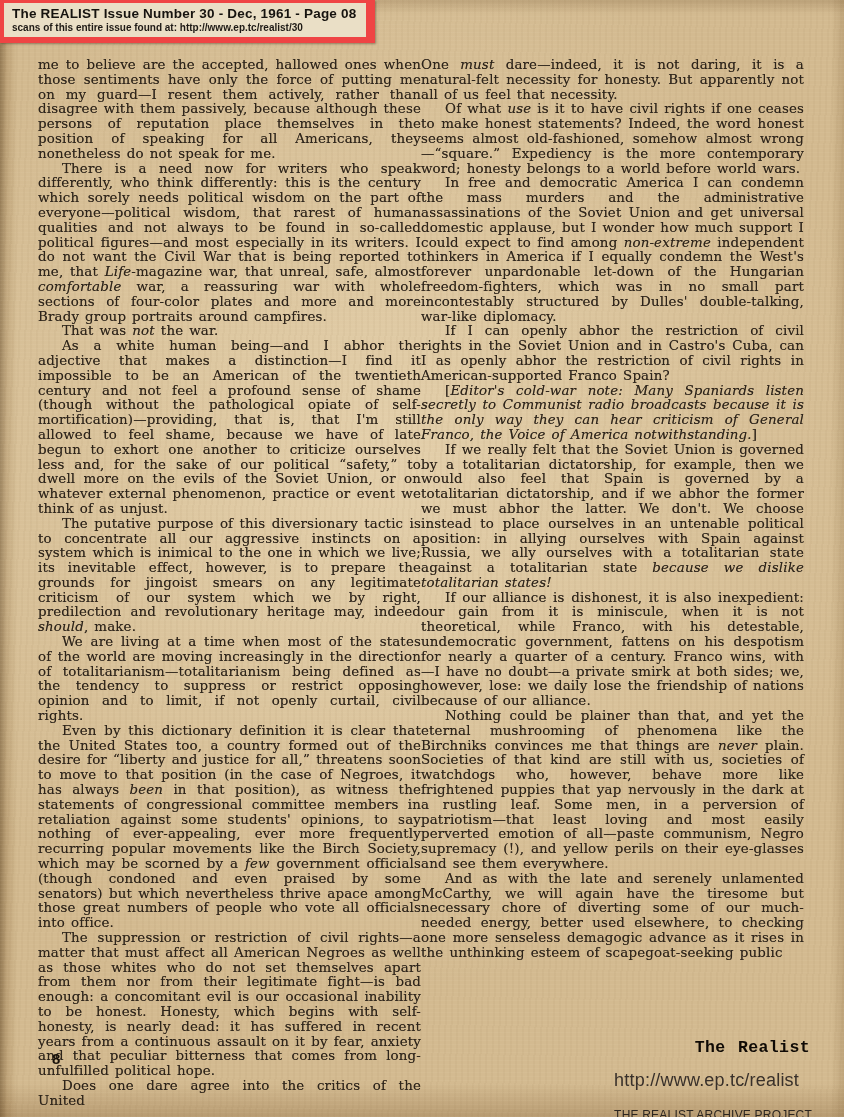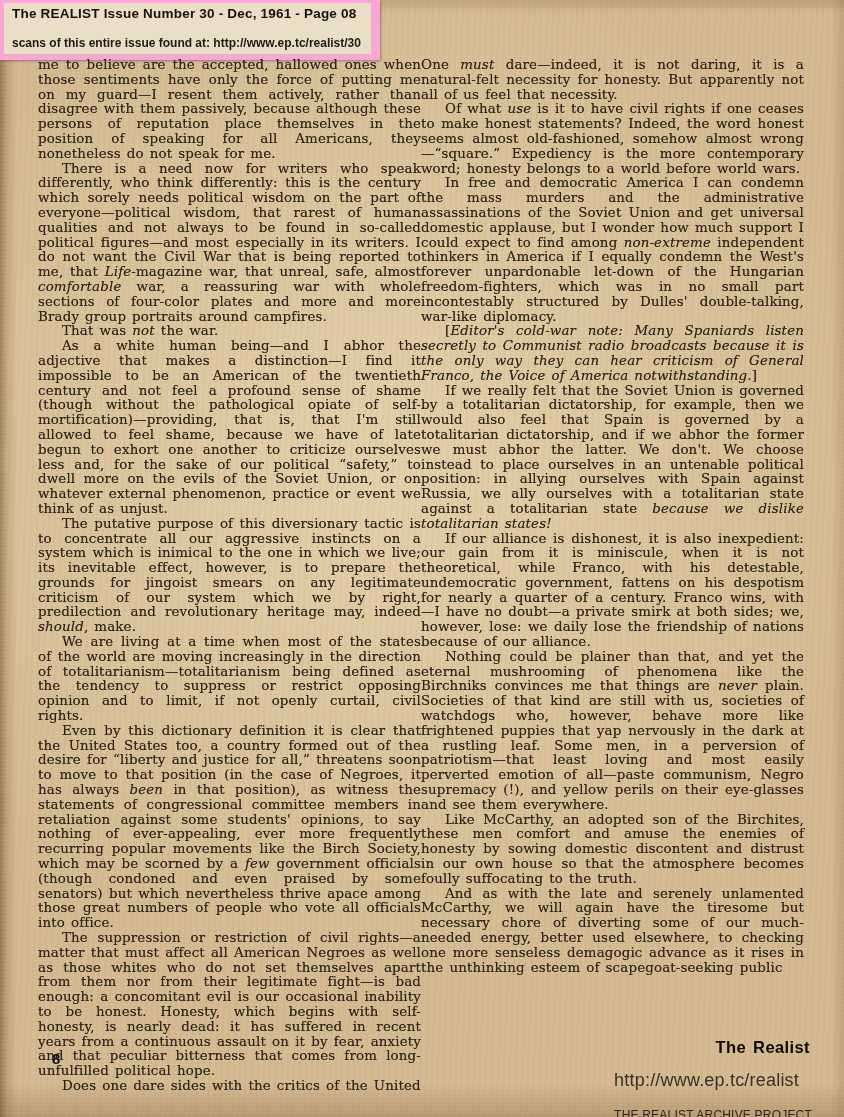--- a/index.html
+++ b/index.html
@@ -15,30 +15,30 @@
       repeating-linear-gradient(0deg, rgba(255,242,214,0.05) 0 1px, rgba(0,0,0,0) 1px 4px),
       radial-gradient(ellipse 85% 65% at 45% 42%, rgba(255,243,216,0.38), rgba(0,0,0,0) 72%),
       linear-gradient(90deg, rgba(85,58,24,0.50) 0px, rgba(120,85,40,0.22) 7px, rgba(0,0,0,0) 17px),
       linear-gradient(270deg, rgba(110,80,40,0.20) 0px, rgba(0,0,0,0) 13px),
       linear-gradient(0deg, rgba(120,85,45,0.30) 0px, rgba(0,0,0,0) 34px),
       linear-gradient(180deg, rgba(100,70,35,0.22) 0px, rgba(0,0,0,0) 14px),
       #d3ba90;
   }
   .header-box {
     position:absolute; left:0; top:0;
-    background:#f9a8d4;
+    background:#ef4444;
     padding:3px 9px 6px 4px;
     box-shadow:1px 1px 2px rgba(40,25,10,0.4);
   }
   .header-inner {
     background:#eadfc6; color:#16130f;
     padding:3px 10px 4px 8px;
   }
   .header-line1 { font-size:13.5px; font-weight:bold; letter-spacing:0.2px; white-space:nowrap; }
-  .header-line2 { font-size:12px; font-weight:bold; margin-top:15px; white-space:nowrap; color:#1d1915; }
+  .header-line2 { font-size:10px; font-weight:bold; margin-top:1px; white-space:nowrap; color:#1d1915; }
   .columns {
     position:absolute; left:38px; top:58px; width:776px;
     display:flex; 
     color:#2d241b;
     font-family:"DejaVu Serif","Liberation Serif",serif;
     font-size:13.4px; line-height:14.8px;
     text-align:justify;
     letter-spacing:0.15px; word-spacing:1.6px;
     text-shadow:0 0 0.5px rgba(48,36,24,0.55);
   }
@@ -46,21 +46,21 @@
   .col p { margin:0; text-indent:24px; }
   .col p:first-child { text-indent:0; }
   .col p em { }
   .page-number {
     position:absolute; left:52px; top:1050px;
     font-weight:bold; font-size:15px; color:#16100a;
   }
   .magazine-name {
     position:absolute; right:34px; top:1038px;
     font-weight:bold; font-size:16.5px; letter-spacing:0.4px;
-    color:#0f0a05; word-spacing:2px;
+    color:#0f0a05; word-spacing:2px;font-family:Liberation Mono, monospace;
   }
   .archive-footer {
     position:absolute; right:32px; top:1070px; text-align:left;
     color:#38302a;
   }
   .archive-url { font-size:18px; letter-spacing:0.2px; }
   .archive-project { font-size:12px; font-weight:normal; margin-top:17px; color:#2c2620; letter-spacing:0.2px; }
 </style>
 </head>
 <body>
@@ -77,31 +77,31 @@
 <div class="columns">
   <div class="col">
       <p>me to believe are the accepted, hallowed ones when those sentiments have only the force of putting me on my guard—I resent them actively, rather than disagree with them passively, because although these persons of reputation place themselves in the position of speaking for all Americans, they nonetheless do not speak for me.</p>
       <p>There is a need now for writers who speak differently, who think differently: this is the century which sorely needs political wisdom on the part of everyone—political wisdom, that rarest of human qualities and not always to be found in so-called political figures—and most especially in its writers. I do not want the Civil War that is being reported to me, that <em>Life</em>-magazine war, that unreal, safe, almost <em>comfortable</em> war, a reassuring war with whole sections of four-color plates and more and more Brady group portraits around campfires.</p>
       <p>That was <em>not</em> the war.</p>
       <p>As a white human being—and I abhor the adjective that makes a distinction—I find it impossible to be an American of the twentieth century and not feel a profound sense of shame (though without the pathological opiate of self-mortification)—providing, that is, that I'm still allowed to feel shame, because we have of late begun to exhort one another to criticize ourselves less and, for the sake of our political “safety,” to dwell more on the evils of the Soviet Union, or on whatever external phenomenon, practice or event we think of as unjust.</p>
       <p>The putative purpose of this diversionary tactic is to concentrate all our aggressive instincts on a system which is inimical to the one in which we live; its inevitable effect, however, is to prepare the grounds for jingoist smears on any legitimate criticism of our system which we by right, predilection and revolutionary heritage may, indeed <em>should</em>, make.</p>
       <p>We are living at a time when most of the states of the world are moving increasingly in the direction of totalitarianism—totalitarianism being defined as the tendency to suppress or restrict opposing opinion and to limit, if not openly curtail, civil rights.</p>
       <p>Even by this dictionary definition it is clear that the United States too, a country formed out of the desire for “liberty and justice for all,” threatens soon to move to that position (in the case of Negroes, it has always <em>been</em> in that position), as witness the statements of congressional committee members in retaliation against some students' opinions, to say nothing of ever-appealing, ever more frequently recurring popular movements like the Birch Society, which may be scorned by a <em>few</em> government officials (though condoned and even praised by some senators) but which nevertheless thrive apace among those great numbers of people who vote all officials into office.</p>
       <p>The suppression or restriction of civil rights—a matter that must affect all American Negroes as well as those whites who do not set themselves apart from them nor from their legitimate fight—is bad enough: a concomitant evil is our occasional inability to be honest. Honesty, which begins with self-honesty, is nearly dead: it has suffered in recent years from a continuous assault on it by fear, anxiety and that peculiar bitterness that comes from long-unfulfilled political hope.</p>
-      <p>Does one dare sides with the critics of the United</p>
+      <p>Does one dare agree into the critics of the United</p>
     </div>
   <div class="col">
       <p>One <em>must</em> dare—indeed, it is not daring, it is a natural-felt necessity for honesty. But apparently not all of us feel that necessity.</p>
       <p>Of what <em>use</em> is it to have civil rights if one ceases to make honest statements? Indeed, the word honest seems almost old-fashioned, somehow almost wrong—“square.” Expediency is the more contemporary word; honesty belongs to a world before world wars.</p>
       <p>In free and democratic America I can condemn the mass murders and the administrative assassinations of the Soviet Union and get universal domestic applause, but I wonder how much support I could expect to find among <em>non-extreme</em> independent thinkers in America if I equally condemn the West's forever unpardonable let-down of the Hungarian freedom-fighters, which was in no small part incontestably structured by Dulles' double-talking, war-like diplomacy.</p>
+      <p>If I can openly abhor the restriction of civil rights in the Soviet Union and in Castro's Cuba, can I as openly abhor the restriction of civil rights in American-supported Franco Spain?</p>
       <p>[<em>Editor's cold-war note: Many Spaniards listen secretly to Communist radio broadcasts because it is the only way they can hear criticism of General Franco, the Voice of America notwithstanding.</em>]</p>
       <p>If we really felt that the Soviet Union is governed by a totalitarian dictatorship, for example, then we would also feel that Spain is governed by a totalitarian dictatorship, and if we abhor the former we must abhor the latter. We don't. We choose instead to place ourselves in an untenable political position: in allying ourselves with Spain against Russia, we ally ourselves with a totalitarian state against a totalitarian state <em>because we dislike totalitarian states!</em></p>
       <p>If our alliance is dishonest, it is also inexpedient: our gain from it is miniscule, when it is not theoretical, while Franco, with his detestable, undemocratic government, fattens on his despotism for nearly a quarter of a century. Franco wins, with—I have no doubt—a private smirk at both sides; we, however, lose: we daily lose the friendship of nations because of our alliance.</p>
       <p>Nothing could be plainer than that, and yet the eternal mushrooming of phenomena like the Birchniks convinces me that things are <em>never</em> plain. Societies of that kind are still with us, societies of watchdogs who, however, behave more like frightened puppies that yap nervously in the dark at a rustling leaf. Some men, in a perversion of patriotism—that least loving and most easily perverted emotion of all—paste communism, Negro supremacy (!), and yellow perils on their eye-glasses and see them everywhere.</p>
-      <p>Like McCarthy, an adopted son of the Birchites, these men comfort and amuse the enemies of honesty by sowing domestic discontent and distrust in our own house so that the atmosphere becomes foully suffocating to the truth.</p>
       <p>And as with the late and serenely unlamented McCarthy, we will again have the tiresome but necessary chore of diverting some of our much-needed energy, better used elsewhere, to checking one more senseless demagogic advance as it rises in the unthinking esteem of scapegoat-seeking public</p>
     </div>
 </div>
 
 <div class="page-number">8</div>
 <div class="magazine-name">The Realist</div>
 
 <div class="archive-footer">
   <div class="archive-url">http://www.ep.tc/realist</div>
   <div class="archive-project">THE REALIST ARCHIVE PROJECT</div>

